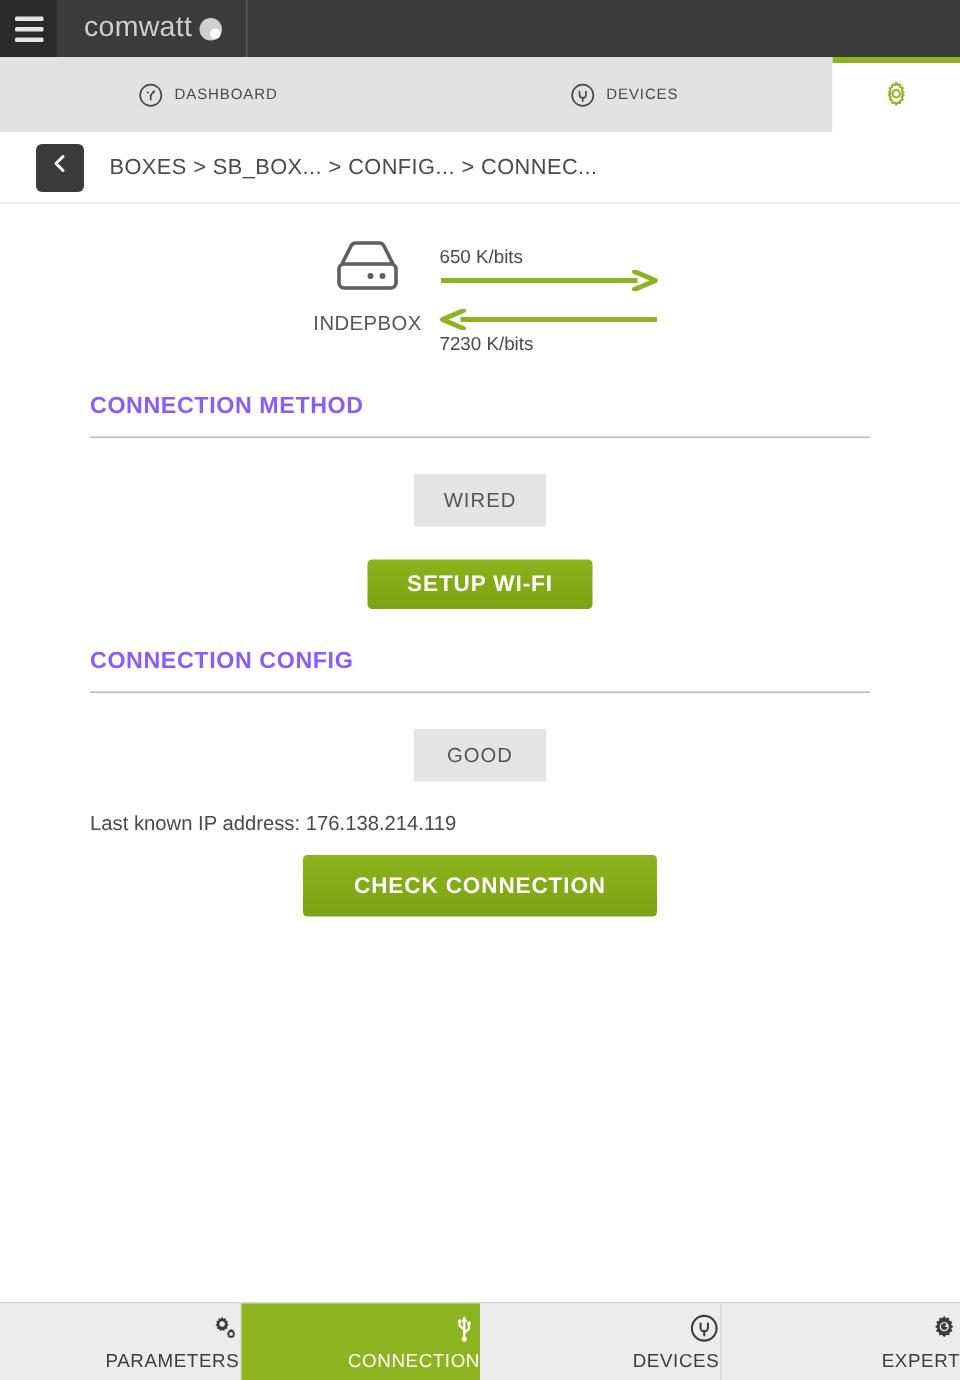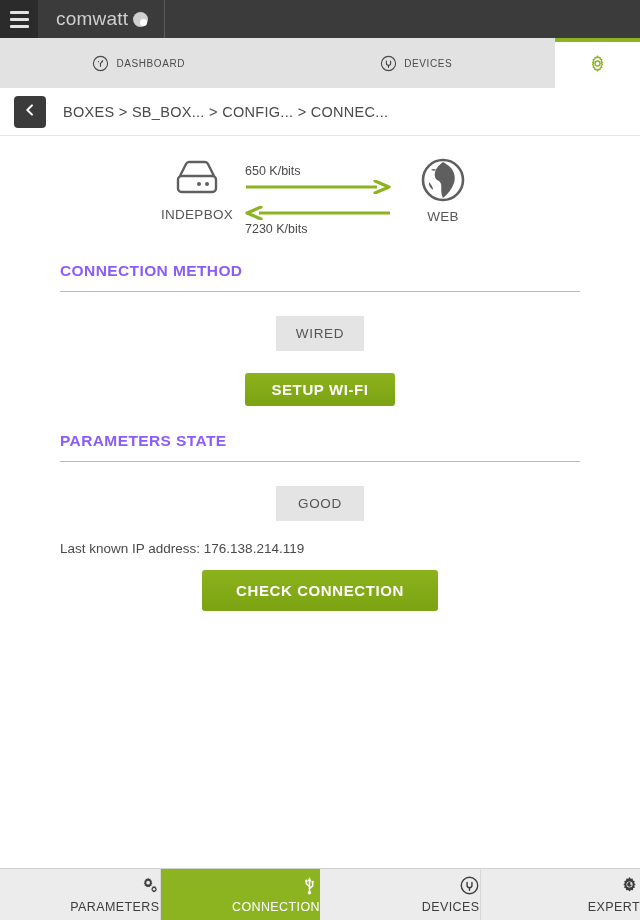--- a/index.html
+++ b/index.html
@@ -100,21 +100,21 @@
     justify-content: center;
     cursor: pointer;
   }
 
   
   .crumbbar {
     height: 48px;
     background: #ffffff;
     display: flex;
     align-items: center;
-    padding-left: 14px;
+    padding-left: 24px;
     border-bottom: 1px solid #e6e6e6;
   }
   .backbtn {
     width: 32px; height: 32px;
     background: #3b3b3b;
     border-radius: 4px;
     display: flex;
     align-items: center;
     justify-content: center;
     cursor: pointer;
@@ -334,40 +334,28 @@
       </div>
       <div class="arrow-row" style="margin-top:12px">
         <svg width="146" height="14" viewBox="0 0 146 14">
           <line x1="14" y1="7" x2="145" y2="7" stroke="#8cb420" stroke-width="3.2"></line>
           <polyline points="16,1 2,7 16,13" fill="none" stroke="#8cb420" stroke-width="3.2" stroke-linecap="round" stroke-linejoin="round"></polyline>
         </svg>
       </div>
       <div class="flow-label down">7230 K/bits</div>
     </div>
 
-    <div class="node">
-      <span>
-        <svg width="44" height="44" viewBox="0 0 44 44">
-          <circle cx="22" cy="22" r="20" fill="none" stroke="#5f5f5f" stroke-width="2.6"></circle>
-          <path d="M22 4 C15 9 13 14 14 19 C15 23 19 22 20 26 C21 30 19 34 22 40
-                   C27 36 31 31 33 25 C35 19 33 13 29 9 C27 7 24 5 22 4 Z" fill="#5f5f5f"></path>
-          <path d="M10 12 C12 13 14 13 15 12 C13.5 10.5 11.5 11 10 12 Z" fill="#5f5f5f"></path>
-          <path d="M8 24 C10 26 12 29 12 32 C9 30 7.5 27 8 24 Z" fill="#5f5f5f"></path>
-        </svg>
-      </span>
-      <span class="node-label">WEB</span>
-    </div>
   </div>
 
   <div class="section-title">CONNECTION METHOD</div>
   <div class="section-rule"></div>
   <div class="badge">WIRED</div>
   <button class="greenbtn">SETUP WI-FI</button>
 
-  <div class="section-title">PARAMETERS STATE</div>
+  <div class="section-title">CONNECTION CONFIG</div>
   <div class="section-rule"></div>
   <div class="badge">GOOD</div>
   <div class="ipline">Last known IP address: 176.138.214.119</div>
   <button class="greenbtn wide">CHECK CONNECTION</button>
 
 </div>
 
 <div class="bottomnav">
 
   <div class="navitem">

